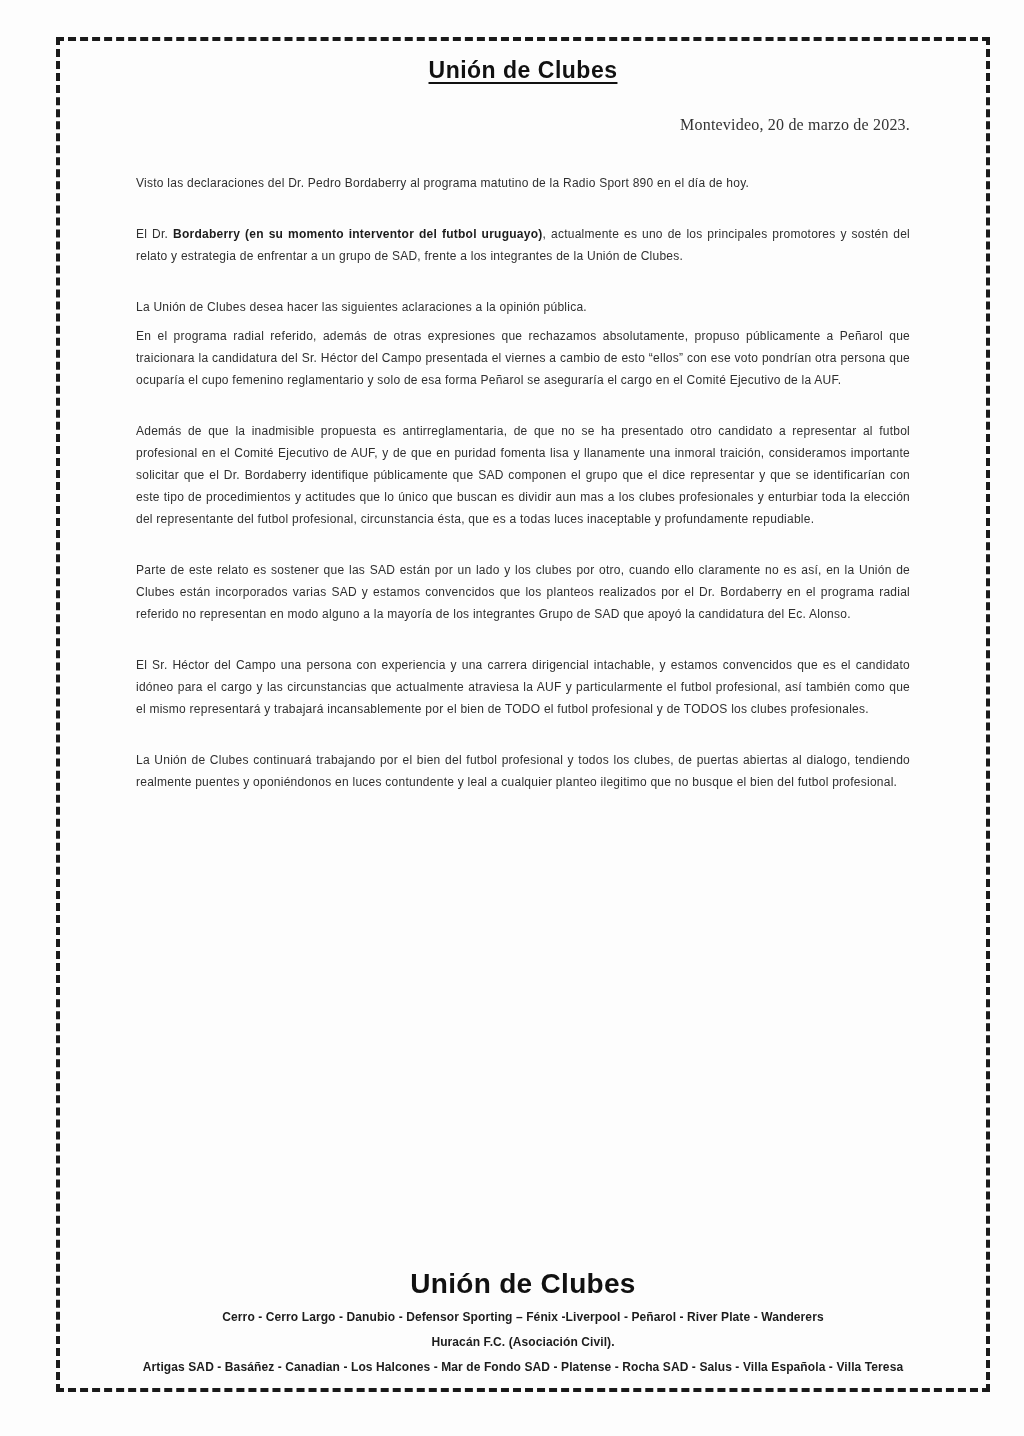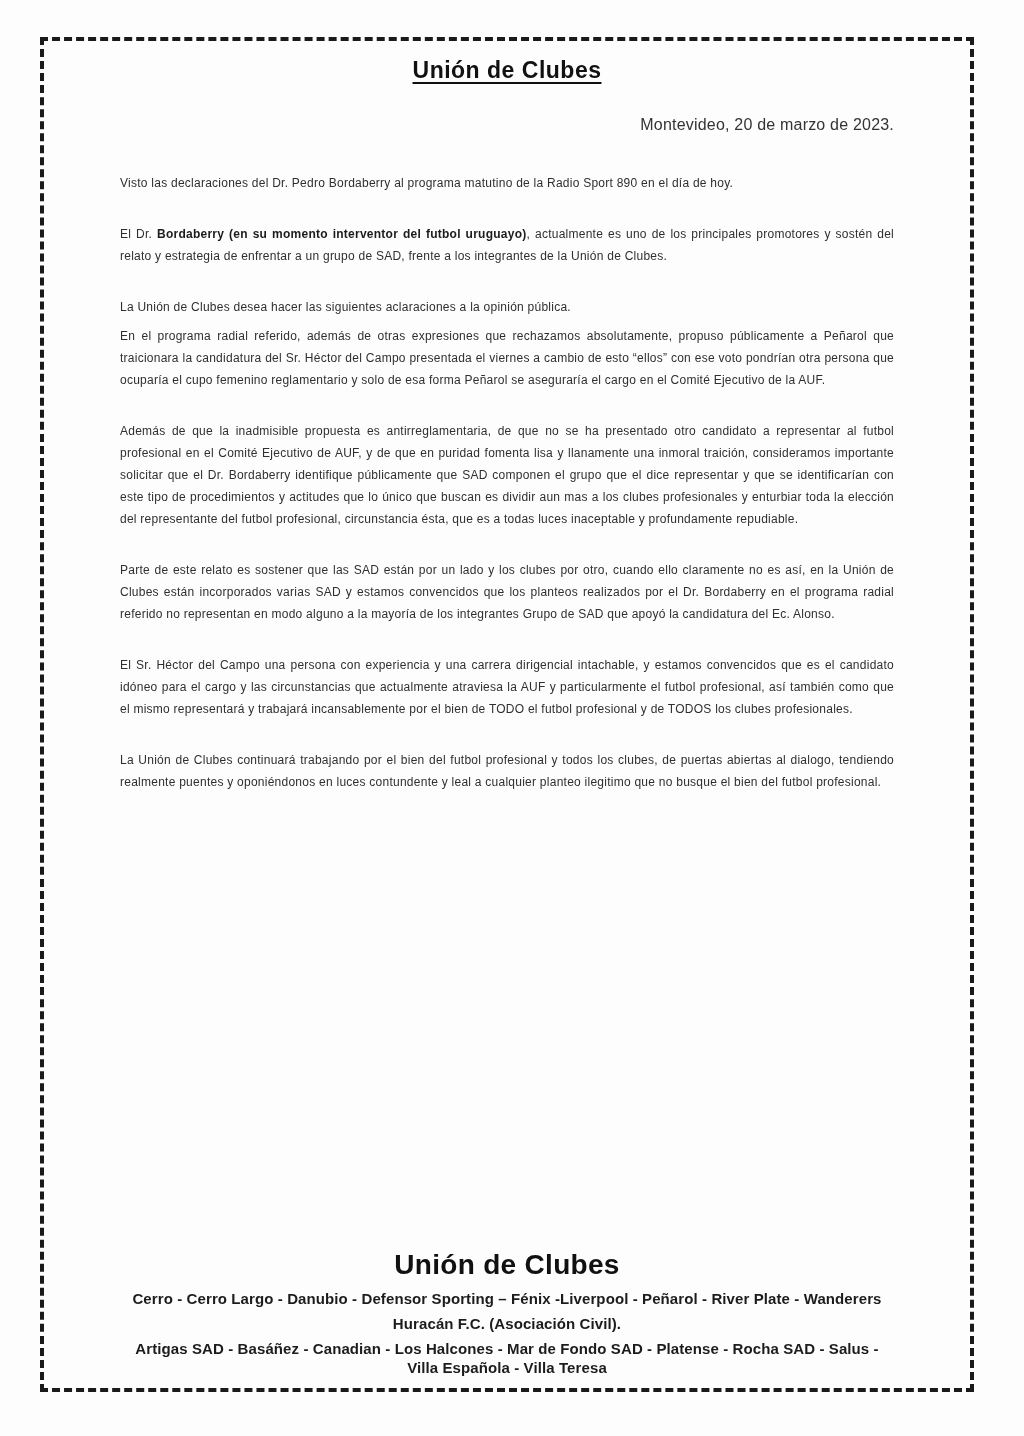--- a/index.html
+++ b/index.html
@@ -14,21 +14,21 @@
     width: 1024px;
     height: 1436px;
     background: #fdfdfd;
     font-family: "Liberation Sans", "DejaVu Sans", sans-serif;
     color: #2b2b2b;
     overflow: hidden;
   }
 
   .frame {
     position: absolute;
-    left: 40px;
+    left: 56px;
     top: 37px;
     width: 934px;
     height: 1355px;
     border: 4px dashed #1a1a1a;
     padding: 16px 76px 10px 76px;
   }
 
   .doc-title {
     text-align: center;
     font-size: 23px;
@@ -42,20 +42,21 @@
     text-decoration-thickness: 2px;
     text-underline-offset: 4px;
   }
 
   .date-line {
     text-align: right;
     font-size: 16px;
     letter-spacing: 0.2px;
     margin-bottom: 38px;
     color: #333333;
+    font-family: Liberation Serif, serif;
   }
 
   .para {
     font-size: 12px;
     line-height: 22px;
     letter-spacing: 0.25px;
     text-align: justify;
     color: #2f2f2f;
     margin-bottom: 29px;
   }
@@ -74,21 +75,21 @@
 
   .footer-title {
     font-size: 28px;
     font-weight: 700;
     letter-spacing: 0.3px;
     color: #111111;
     margin-bottom: 8px;
   }
 
   .club-line {
-    font-size: 15px;
+    font-size: 12px;
     font-weight: 700;
     line-height: 19px;
     letter-spacing: 0.1px;
     color: #1c1c1c;
     margin-bottom: 6px;
   }
 </style>
 </head>
 <body>
 

